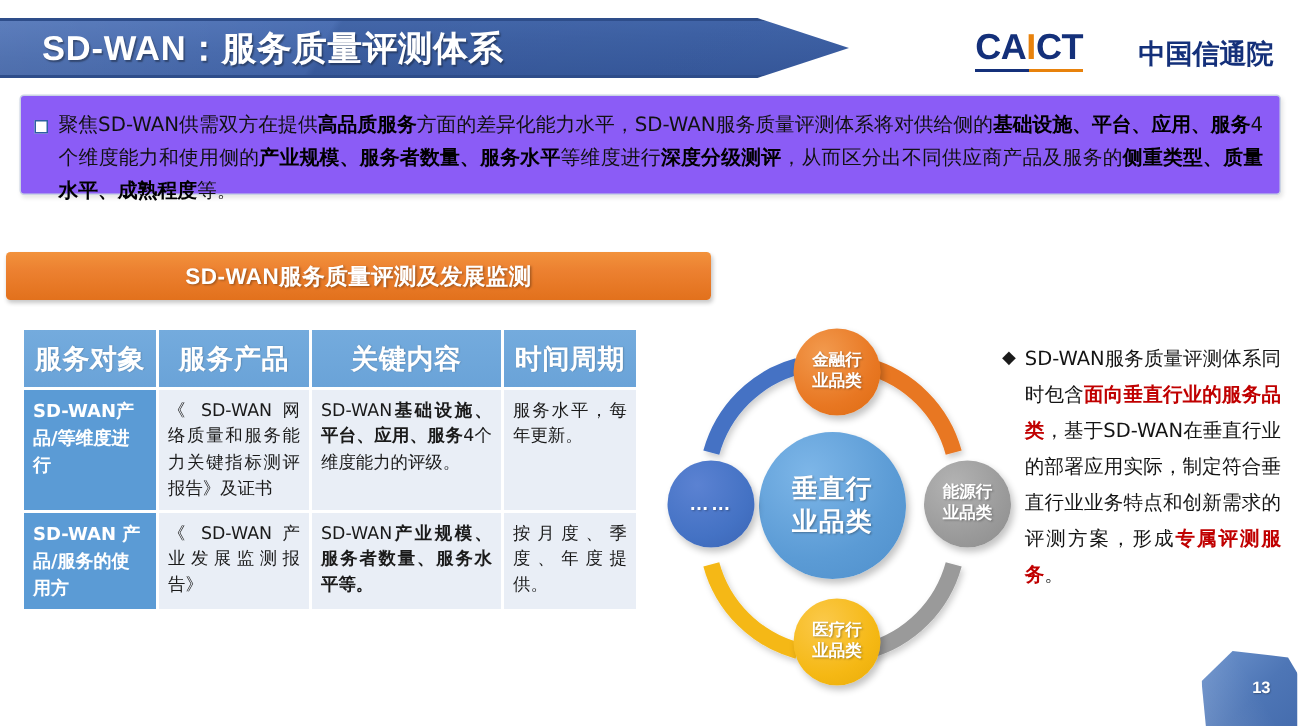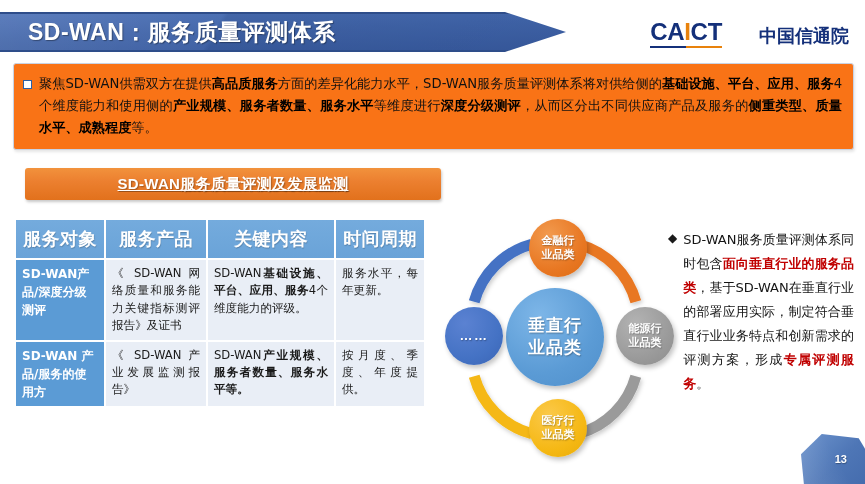--- a/index.html
+++ b/index.html
@@ -94,22 +94,22 @@
     padding-bottom: 3px;
     margin-left: 30px;
   }
 
   
   .intro-box {
     position: absolute;
     left: 13px;
     top: 63px;
     width: 841px;
-    height: 87px;
-    background: #f97316;
+    height: 67px;
+    background: #8b5cf6;
     border: 1px solid #c9d3e4;
     border-radius: 3px;
     box-shadow: 1px 2px 3px rgba(0,0,0,.10);
     padding: 9px 11px 20px 9px;
     display: flex;
     gap: 7px;
   }
   .intro-bullet {
     flex: 0 0 auto;
     width: 9px; height: 9px;
@@ -136,21 +136,21 @@
     align-items: center;
     justify-content: center;
     color: #ffffff;
     font-size: 15px;
     font-weight: bold;
     letter-spacing: .3px;
     text-shadow: 1px 1px 1.5px rgba(0,0,0,.33);
     box-shadow: 1px 2px 3px rgba(0,0,0,.22);
     background: linear-gradient(180deg, #f2923c 0%, #ec8030 40%, #e2711c 100%);
   }
-  #sec-left  { left: 25px;  top: 168px; width: 416px; text-decoration: underline; }
+  #sec-left  { left: 4px;  top: 168px; width: 470px; }
   #sec-right { left: 444px; top: 168px; width: 406px; }
 
   
   .qtable {
     position: absolute;
     left: 14px;
     top: 218px;
     width: 406px;
     border-collapse: separate;
     border-spacing: 2px;
@@ -341,21 +341,21 @@
     <thead>
       <tr>
         <th>服务对象</th>
         <th>服务产品</th>
         <th>关键内容</th>
         <th>时间周期</th>
       </tr>
     </thead>
     <tbody>
       <tr>
-        <td class="obj">SD-WAN产品/深度分级测评</td>
+        <td class="obj">SD-WAN产品/等维度进行</td>
         <td>《 SD-WAN 网络质量和服务能力关键指标测评报告》及证书</td>
         <td><span>SD-WAN</span><b>基础设施、平台、应用、服务</b><span>4个维度能力的评级。</span></td>
         <td>服务水平，每年更新。</td>
       </tr>
       <tr>
         <td class="obj">SD-WAN 产品/服务的使用方</td>
         <td>《 SD-WAN 产业发展监测报告》</td>
         <td><span>SD-WAN</span><b>产业规模、服务者数量、服务水平等。</b></td>
         <td>按月度、季度、年度提供。</td>
       </tr>

